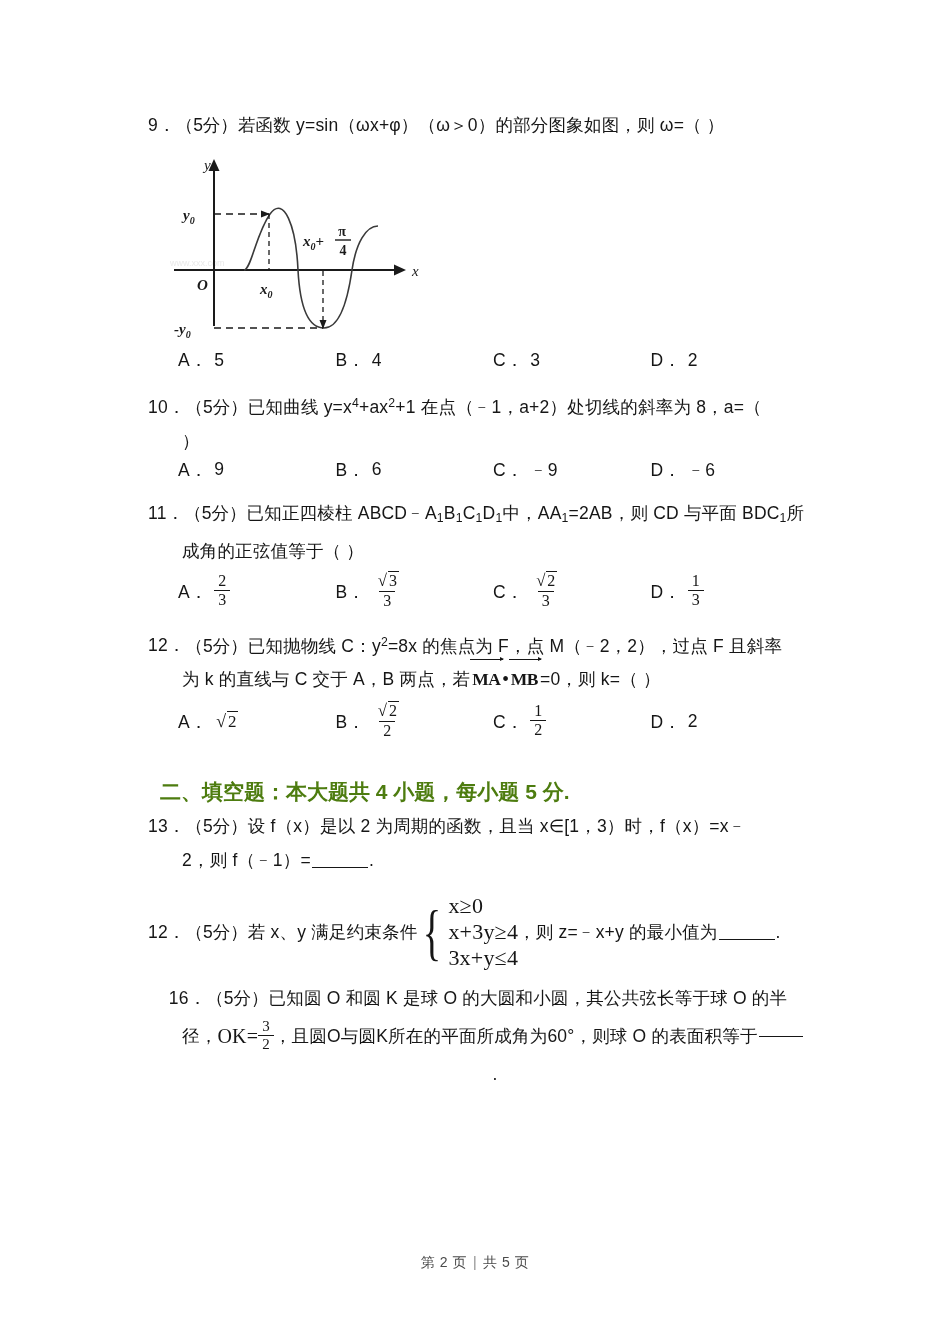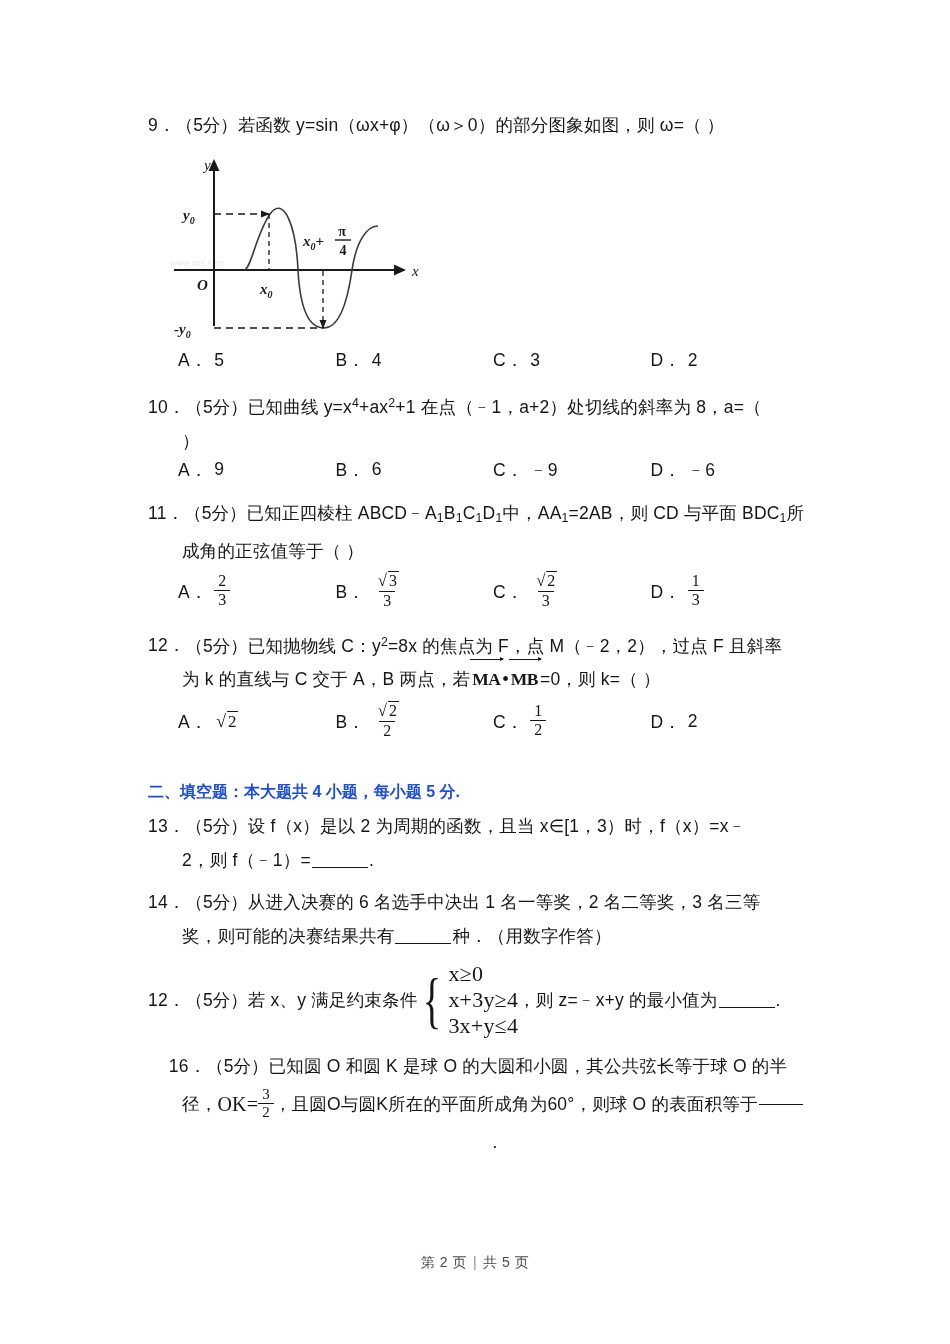--- a/index.html
+++ b/index.html
@@ -91,24 +91,25 @@
   .figure {
     position: relative;
     width: 280px;
     height: 196px;
     margin: 6px 0 4px 8px;
   }
   .figure svg { display: block; }
 
   
   .section-head {
-    font-size: 16px;
+    font-size: 21px;
     line-height: 34px;
-    color: #1d4ed8;
+    color: #4d7c0f;
     font-weight: 600;
+    margin-left: 12px;
   }
 
   
   .vec {
     position: relative;
     display: inline-block;
     font-weight: 700;
     font-family: "Liberation Serif", "DejaVu Serif", serif;
     padding: 0 2px;
     letter-spacing: -0.5px;
@@ -382,28 +383,20 @@
       <span class="q-line">
         <span class="num">13．</span><span class="pts">（5分）</span><span>设 f（x）是以 2 为周期的函数，且当 x∈[1，3）时，f（x）=x﹣</span>
       </span>
       <span class="q-line q-indent">
         <span>2，则 f（﹣1）=</span><span class="blank"></span><span>.</span>
       </span>
     </div>
 
     <div class="gap-sm"></div>
 
-    <div class="q">
-      <span class="q-line">
-        <span class="num">14．</span><span class="pts">（5分）</span><span>从进入决赛的 6 名选手中决出 1 名一等奖，2 名二等奖，3 名三等</span>
-      </span>
-      <span class="q-line q-indent">
-        <span>奖，则可能的决赛结果共有</span><span class="blank"></span><span>种．（用数字作答）</span>
-      </span>
-    </div>
 
     <div class="gap-sm"></div>
 
     <div class="q" style="line-height:30px;">
       <span class="q-line" style="display:flex; align-items:center;">
         <span style="white-space:nowrap;"><span class="num">12．</span><span class="pts">（5分）</span><span>若 x、y 满足约束条件</span></span>
           <span class="sys">
             <span class="sys-brace">{</span>
             <span class="sys-rows">
               <span class="sys-row">x≥0</span>

